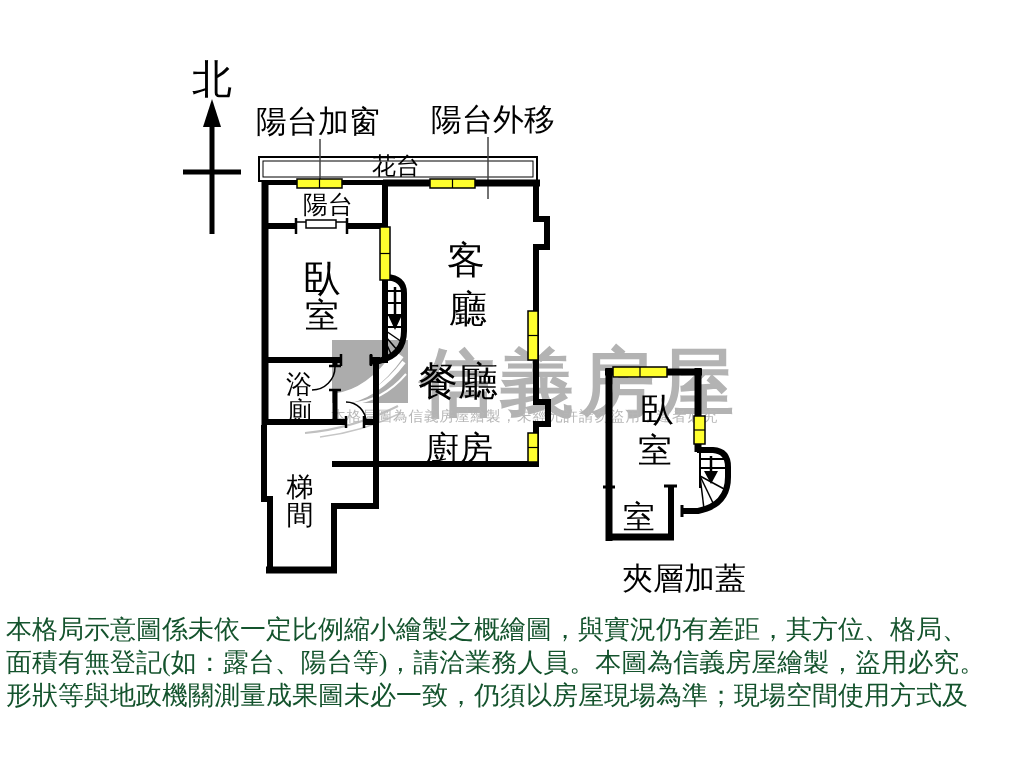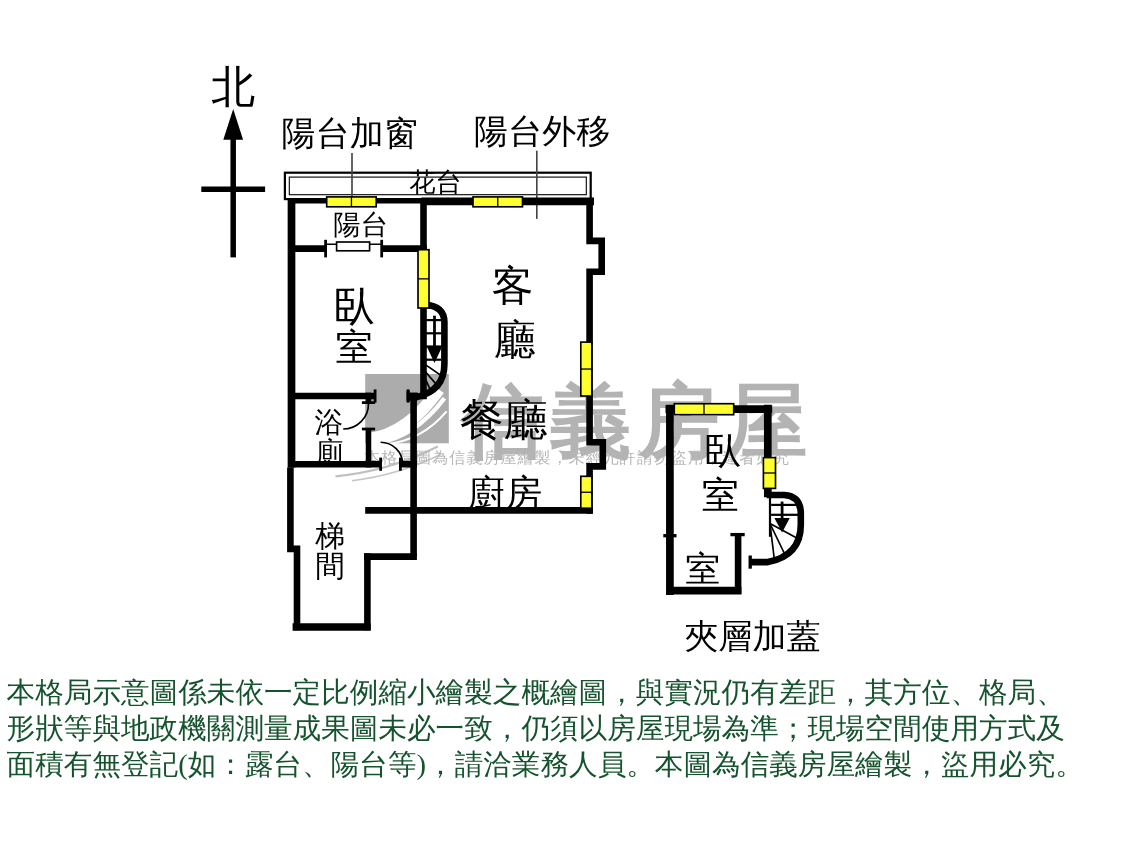--- a/index.html
+++ b/index.html
@@ -174,16 +174,16 @@
   <text x="300" y="420" font-size="26" text-anchor="middle" class="room-label">廁</text>
   <text x="300" y="496" font-size="27" text-anchor="middle" class="room-label">梯</text>
   <text x="300" y="524" font-size="27" text-anchor="middle" class="room-label">間</text>
   <text x="657" y="421" font-size="34" text-anchor="middle" class="room-label">臥</text>
   <text x="655" y="462" font-size="34" text-anchor="middle" class="room-label">室</text>
   <text x="639" y="528" font-size="32" text-anchor="middle" class="room-label">室</text>
 </svg>
 
   <div id="disclaimer">
     <div>本格局示意圖係未依一定比例縮小繪製之概繪圖，與實況仍有差距，其方位、格局、</div>
+    <div>面積有無登記(如：露台、陽台等)，請洽業務人員。本圖為信義房屋繪製，盜用必究。</div>
     <div>形狀等與地政機關測量成果圖未必一致，仍須以房屋現場為準；現場空間使用方式及</div>
-    <div>面積有無登記(如：露台、陽台等)，請洽業務人員。本圖為信義房屋繪製，盜用必究。</div>
   </div>
 </div>
 
 </body></html>

